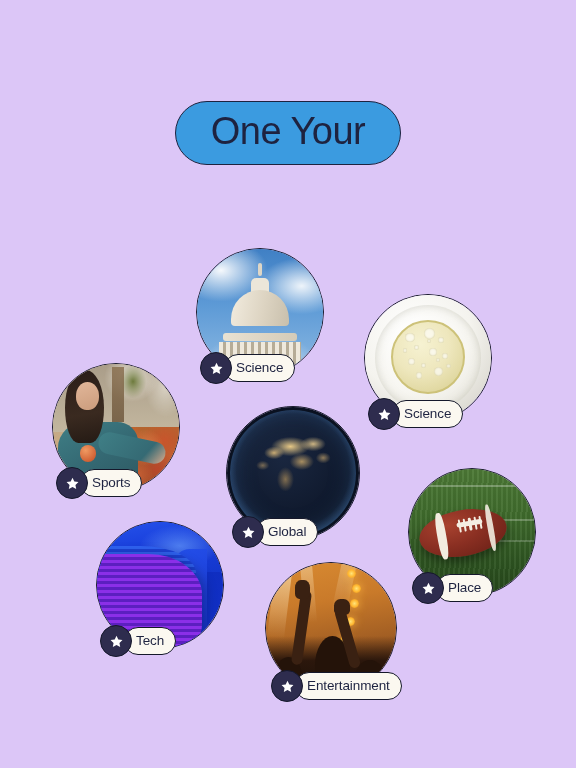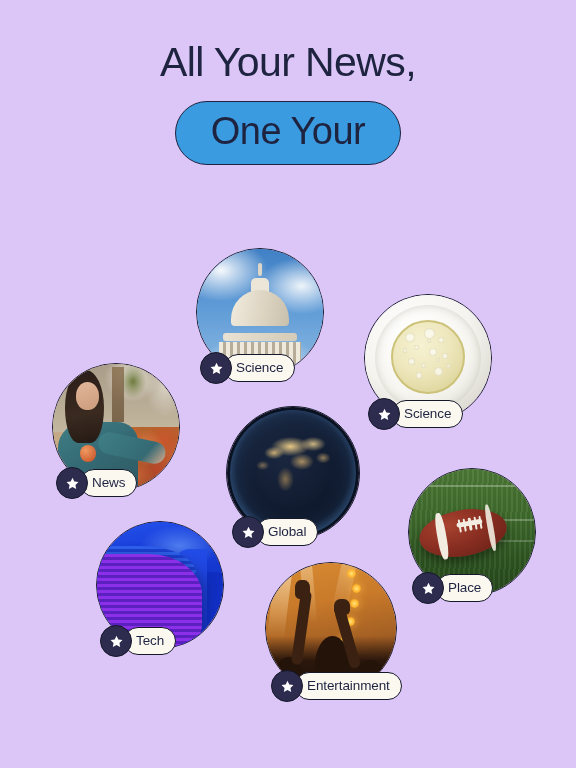--- a/index.html
+++ b/index.html
@@ -382,21 +382,20 @@
     position: absolute;
     background: #3a2112;
     border-radius: 40% 40% 30% 30%;
   }
 </style>
 </head>
 <body>
 
 <div id="stage">
 
-  <div class="headline">All Your News,</div>
 
   <div class="pill-wrap">
     <div class="pill-cta">One Your</div>
   </div>
 
   <div class="bubble" style="left:196px; top:248px; width:128px; height:128px;">
     <div class="disc">
       <div class="art art-politics">
         <div class="cap cap-statue"></div>
         <div class="cap cap-tholos"></div>
@@ -463,21 +462,21 @@
         <div class="mk-face"></div>
         <div class="mk-apple"></div>
       </div>
     </div>
     <div class="tag" style="left:4px; top:104px;">
       <div class="star-badge">
         <svg width="15" height="15" viewBox="0 0 24 24">
             <path fill="#ffffff" d="M12 2.6l2.9 6.1 6.6.9-4.8 4.6 1.2 6.6L12 17.6 6.1 20.8l1.2-6.6L2.5 9.6l6.6-.9z"></path>
           </svg>
       </div>
-      <div class="label-pill">News</div>
+      <div class="label-pill">Sports</div>
     </div>
   </div>
 
   <div class="bubble" style="left:226px; top:406px; width:134px; height:134px;">
     <div class="disc">
       <div class="art art-global">
         <div class="earth">
             <div class="lights"></div>
           </div>
       </div>

